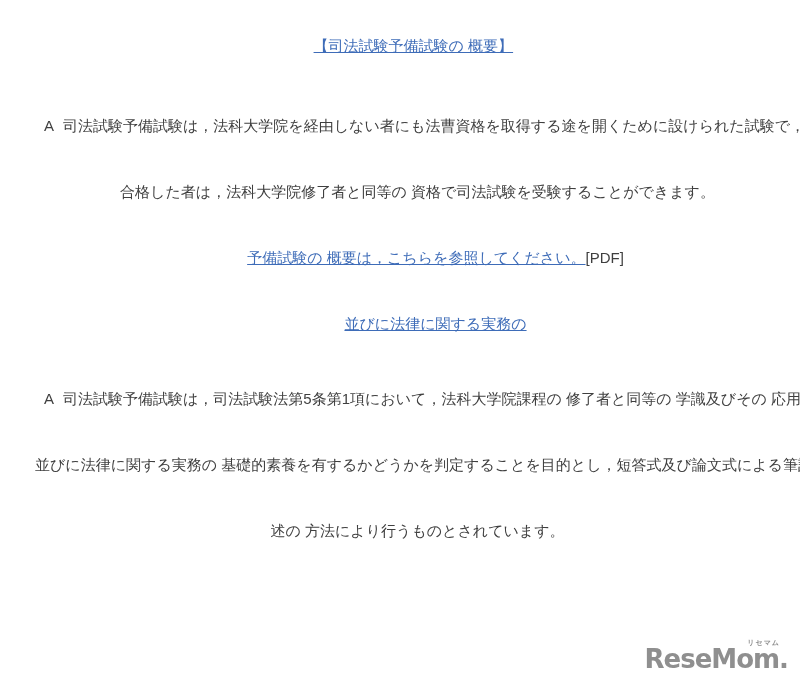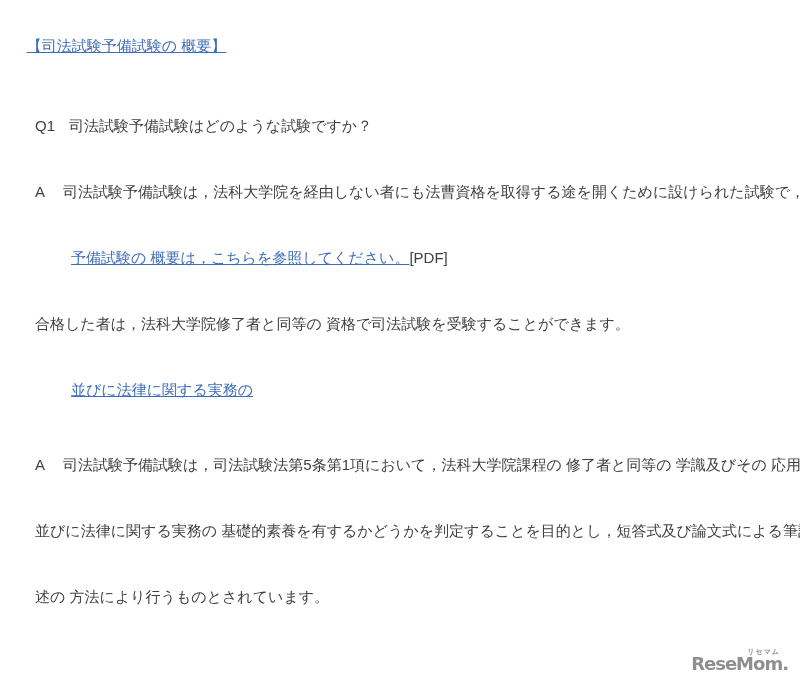--- a/index.html
+++ b/index.html
@@ -3,54 +3,51 @@
 <meta charset="utf-8">
 <style>
   html,body{margin:0;padding:0;}
   body{
     width:800px;height:679px;position:relative;overflow:hidden;
     background:#ffffff;color:#3f3f3f;
     font-family:"Liberation Sans","DejaVu Sans",sans-serif;
     font-size:15px;
   }
   .doc{padding:13px 0 0 10px;}
-  .ln{line-height:22px;white-space:pre;}
+  .ln{line-height:22px;white-space:pre;text-align:center;}
   .blk{margin-bottom:9px;}
   .title-blk{margin-bottom:14px;}
   a.lk{color:#3e6cb8;text-decoration:underline;cursor:pointer;}
   .pw34{display:inline-block;width:34px;}
   .pw28{display:inline-block;width:28px;}
   .indlink{margin-left:36px;}
   .pdf{color:#3f3f3f;}
   .logo{position:absolute;right:12px;bottom:5px;color:#8f8f8f;}
   .logo-inner{position:relative;font-weight:bold;}
-  .logo-text{font-size:18px;letter-spacing:-1px;font-family:"DejaVu Sans","Liberation Sans",sans-serif;margin-top:34px;}
+  .logo-text{font-size:26px;letter-spacing:-1px;font-family:"DejaVu Sans","Liberation Sans",sans-serif;margin-top:34px;}
   .logo-kana{position:absolute;top:-6px;right:8px;font-size:7px;letter-spacing:1px;font-weight:bold;}
 </style>
 </head>
 <body>
 
 <div class="doc">
 
   <div class="ln title-blk">
     <a class="lk">【司法試験予備試験の 概要】</a>
   </div>
 
   <div class="blk">
     <div class="ln">
-      <span class="pw34">Q1</span><span>司法試験予備試験はどのような試験ですか？</span>
+      <span class="pw28">A</span><span>司法試験予備試験は，法科大学院を経由しない者にも法曹資格を取得する途を開くために設けられた試験で，これに</span>
     </div>
     <div class="ln">
-      <span class="pw28">A</span><span>司法試験予備試験は，法科大学院を経由しない者にも法曹資格を取得する途を開くために設けられた試験で，これに</span>
+      <span>合格した者は，法科大学院修了者と同等の 資格で司法試験を受験することができます。</span>
     </div>
     <div class="ln indlink">
       <a class="lk">予備試験の 概要は，こちらを参照してください。</a><span class="pdf">[PDF]</span>
-    </div>
-    <div class="ln">
-      <span>合格した者は，法科大学院修了者と同等の 資格で司法試験を受験することができます。</span>
     </div>
     <div class="ln indlink">
       <a class="lk">並びに法律に関する実務の</a>
     </div>
   </div>
 
   <div class="blk">
     <div class="ln">
       <span class="pw28">A</span><span>司法試験予備試験は，司法試験法第5条第1項において，法科大学院課程の 修了者と同等の 学識及びその 応用能力</span>
     </div>

